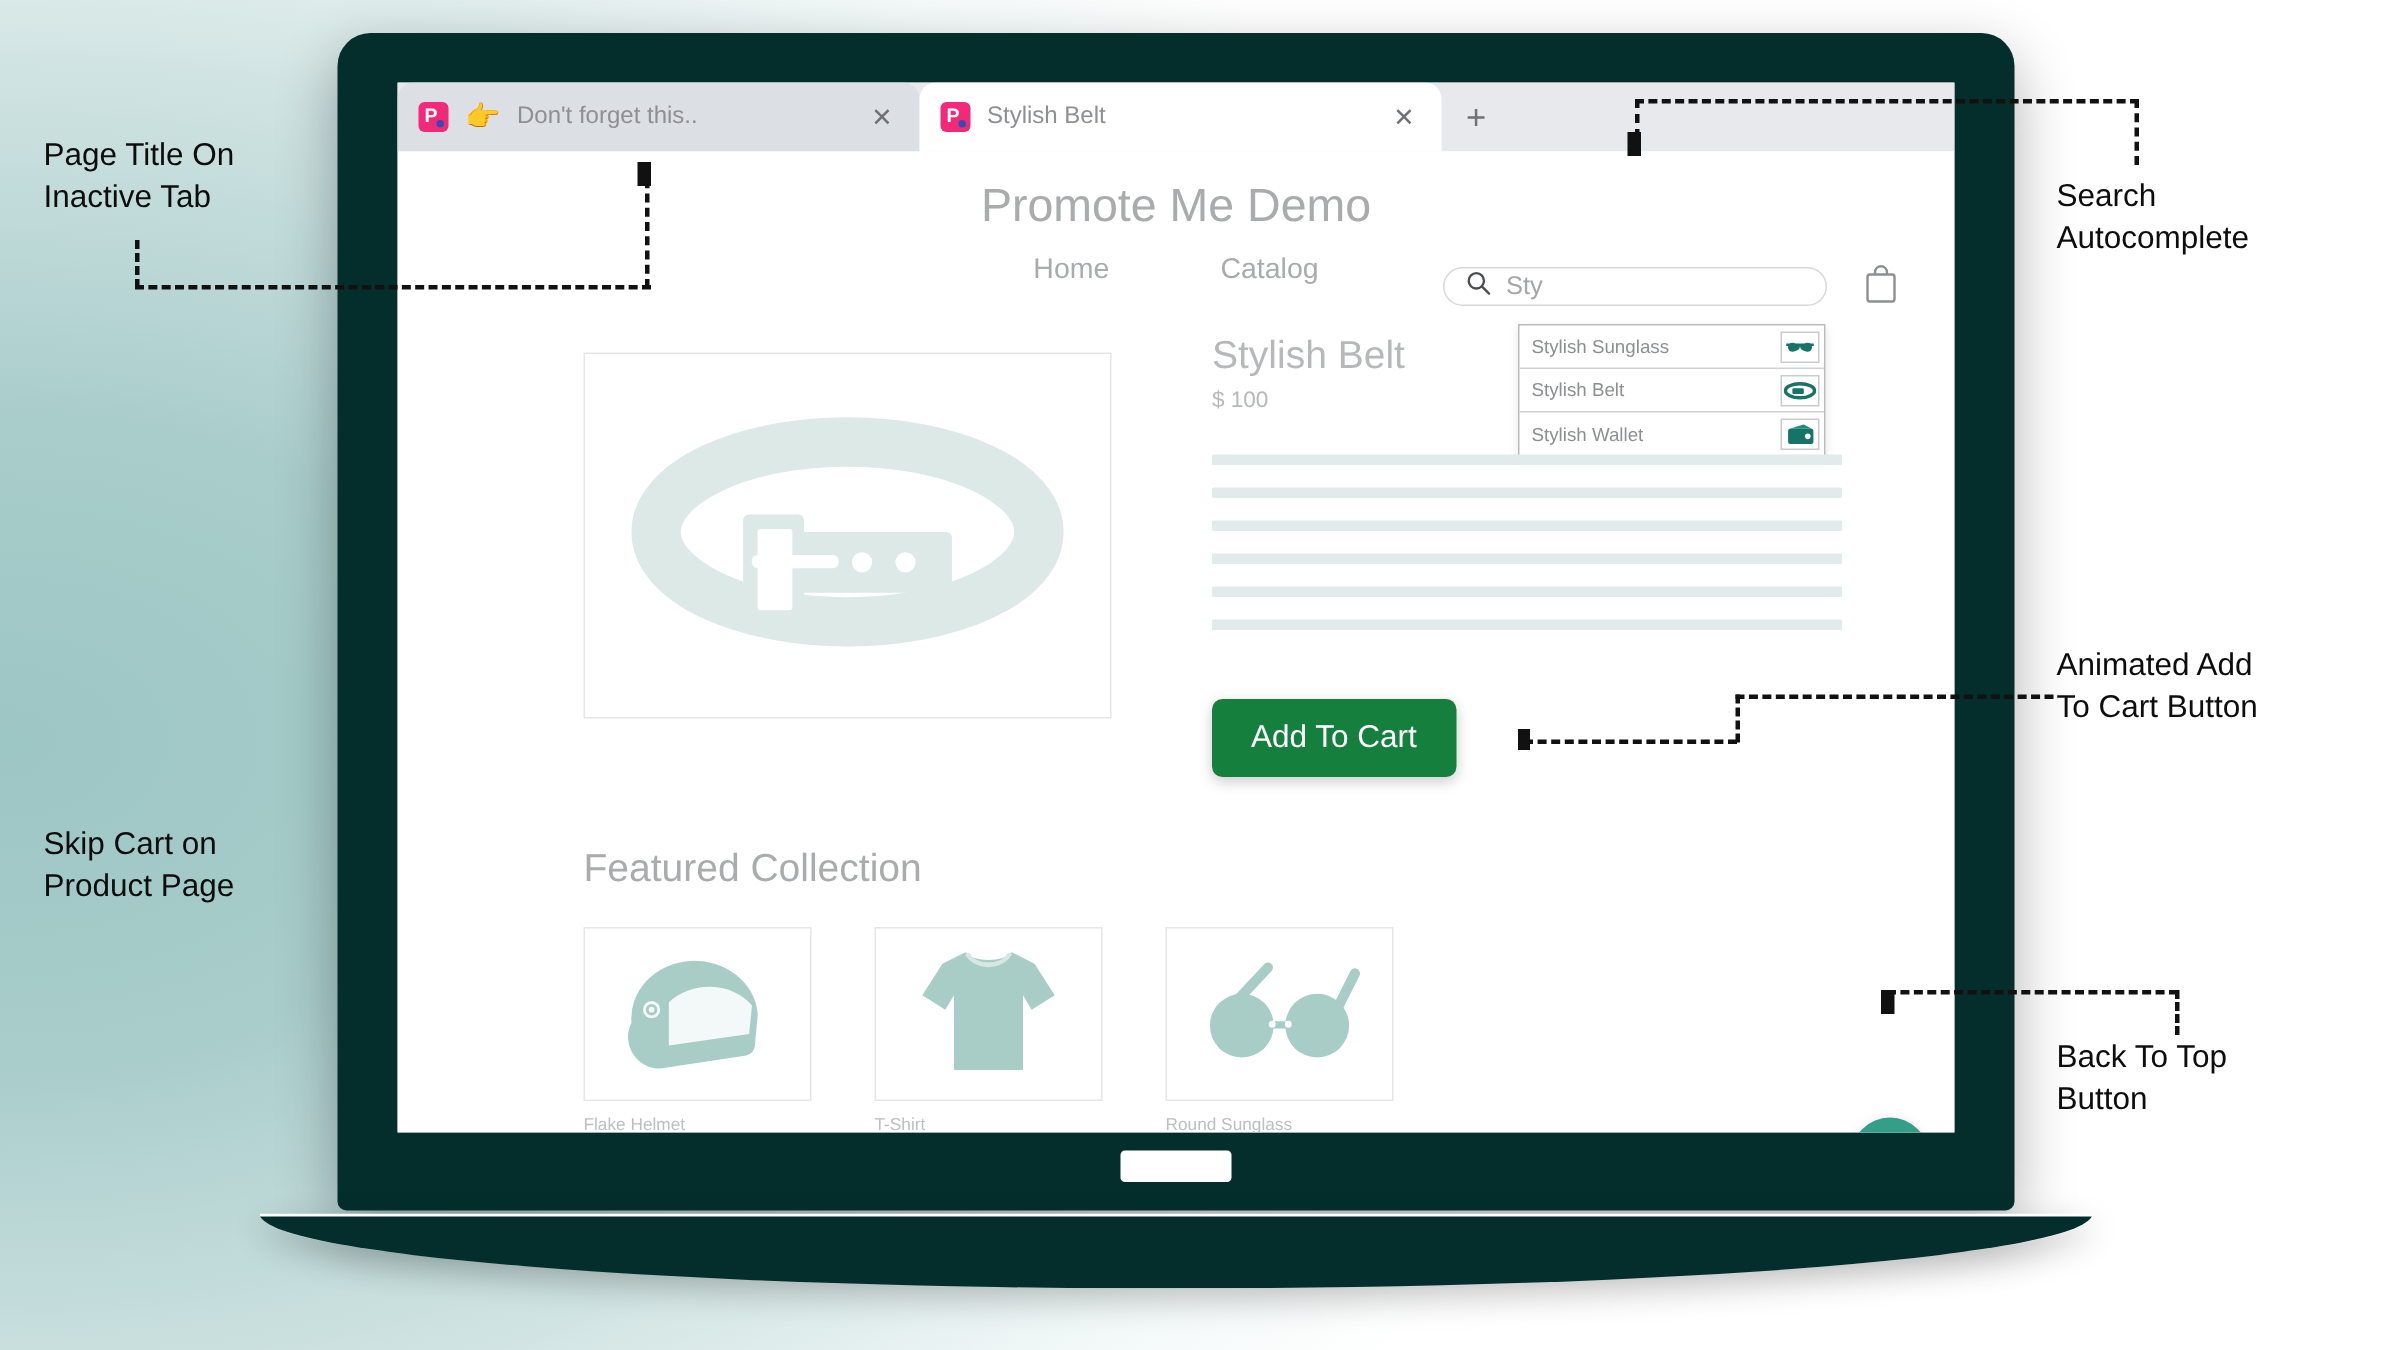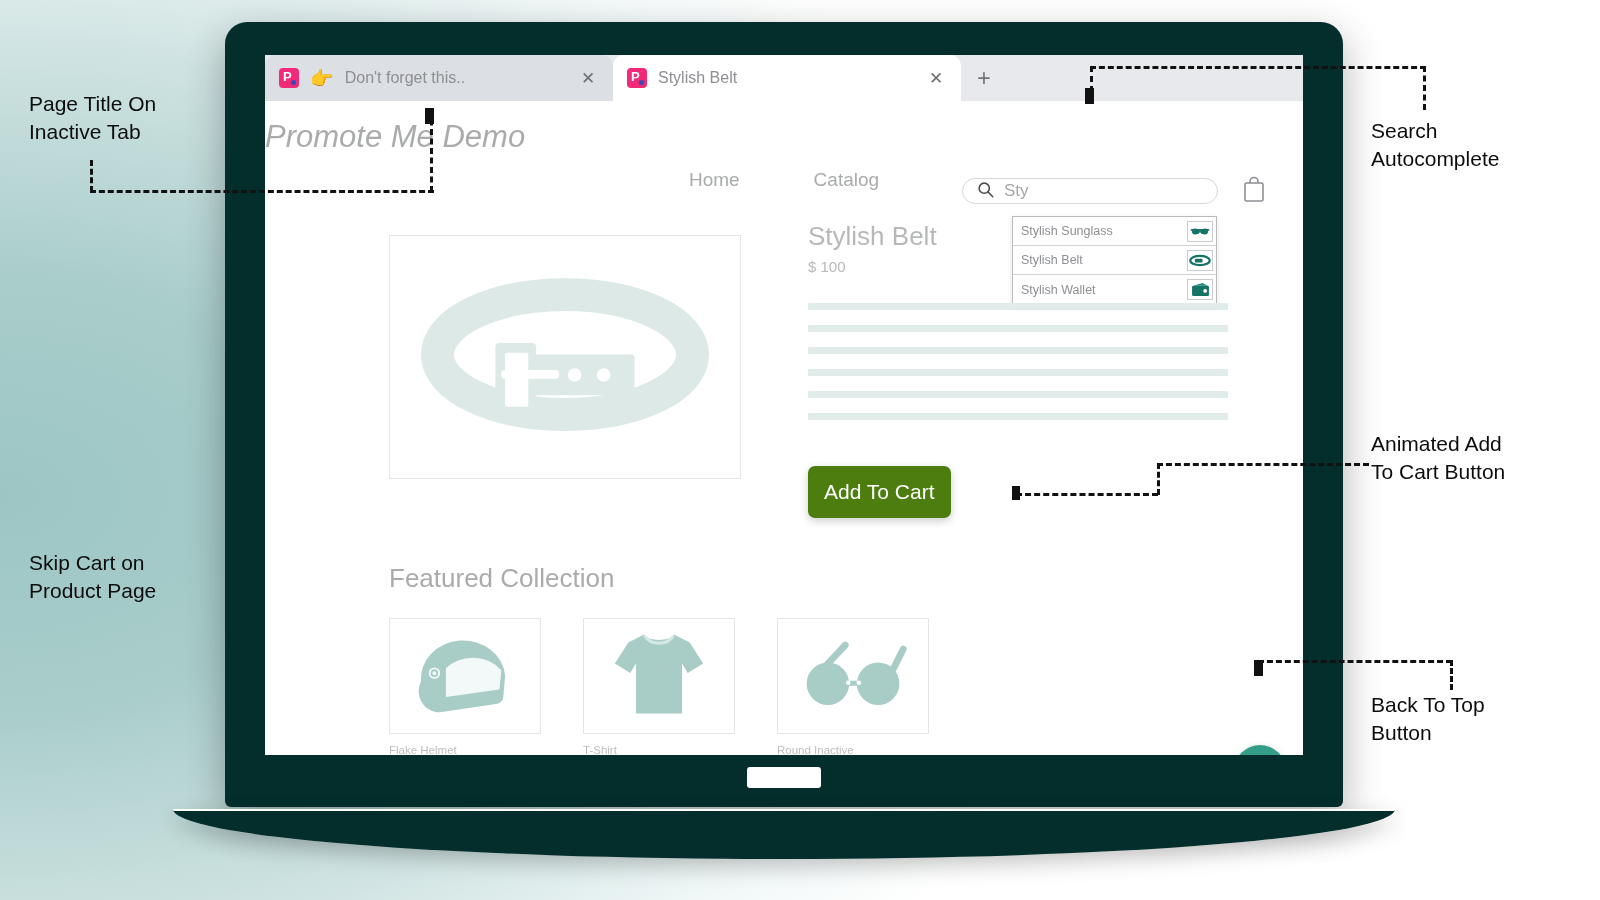--- a/index.html
+++ b/index.html
@@ -103,21 +103,21 @@
   }
 
   
   #page {
     position: absolute; left: 0; top: 46px;
     width: 1038px; height: 654px; background: #ffffff;
   }
   #site-header { position: relative; height: 110px; }
   #site-title {
     position: absolute; left: 0; right: 0; top: 18px;
-    text-align: left; font-size: 31px; color: #a9abad; font-weight: normal; font-style: italic;
+    text-align: center; font-size: 31px; color: #a9abad; font-weight: normal;
   }
   #site-nav {
     position: absolute; left: 0; right: 0; top: 68px;
     display: flex; justify-content: center; gap: 74px;
   }
   .nav-link { font-size: 19px; color: #a9abad; }
 
   
   #search-wrap { position: absolute; left: 697px; top: 77px; width: 256px; }
   #search-box {
@@ -157,23 +157,23 @@
     border: 1px solid #e4e6e8; background: #ffffff;
     display: flex; align-items: center; justify-content: center;
   }
   #product-info { position: absolute; left: 543px; top: 10px; width: 420px; }
   #product-title { font-size: 26px; color: #b6b8ba; font-weight: normal; }
   #product-price { font-size: 15px; color: #b6b8ba; margin-top: 6px; }
   #product-desc { margin-top: 28px; }
   .desc-line { height: 7px; background: #e1ecea; margin-bottom: 15px; border-radius: 1px; }
   #add-to-cart {
     position: absolute; left: 543px; top: 255px;
-    background: #4d7c0f; color: #ffffff;
+    background: #15803d; color: #ffffff;
     border: none; border-radius: 7px;
-    padding: 14px 16px; font-size: 21px;
+    padding: 14px 26px; font-size: 21px;
     font-family: "Liberation Sans", sans-serif;
     box-shadow: 0 3px 9px rgba(0,0,0,0.20);
     cursor: pointer;
   }
 
   
   #featured { position: absolute; left: 124px; top: 462px; width: 800px; }
   #featured-title { font-size: 26px; color: #a9abad; font-weight: normal; }
   #featured-grid { display: flex; gap: 26px; margin-top: 24px; }
   .fc-card { width: 168px; }
@@ -372,21 +372,21 @@
               <svg width="116" height="78" viewBox="0 0 120 80">
                 <line x1="22" y1="40" x2="52" y2="8" stroke="#a8ccc6" stroke-width="7" stroke-linecap="round"></line>
                 <line x1="98" y1="40" x2="112" y2="12" stroke="#a8ccc6" stroke-width="7" stroke-linecap="round"></line>
                 <circle cx="34" cy="48" r="22" fill="#a8ccc6"></circle>
                 <circle cx="86" cy="48" r="22" fill="#a8ccc6"></circle>
                 <rect x="52" y="45" width="16" height="5" rx="2" fill="#a8ccc6"></rect>
                 <circle cx="55" cy="47" r="2.4" fill="#ffffff"></circle>
                 <circle cx="66" cy="47" r="2.4" fill="#ffffff"></circle>
               </svg>
             </div>
-            <div class="fc-name">Round Inactive</div>
+            <div class="fc-name">Round Sunglass</div>
 
           </div>
 
         </div>
       </div>
 
       <div id="back-to-top">
         
       </div>
 

